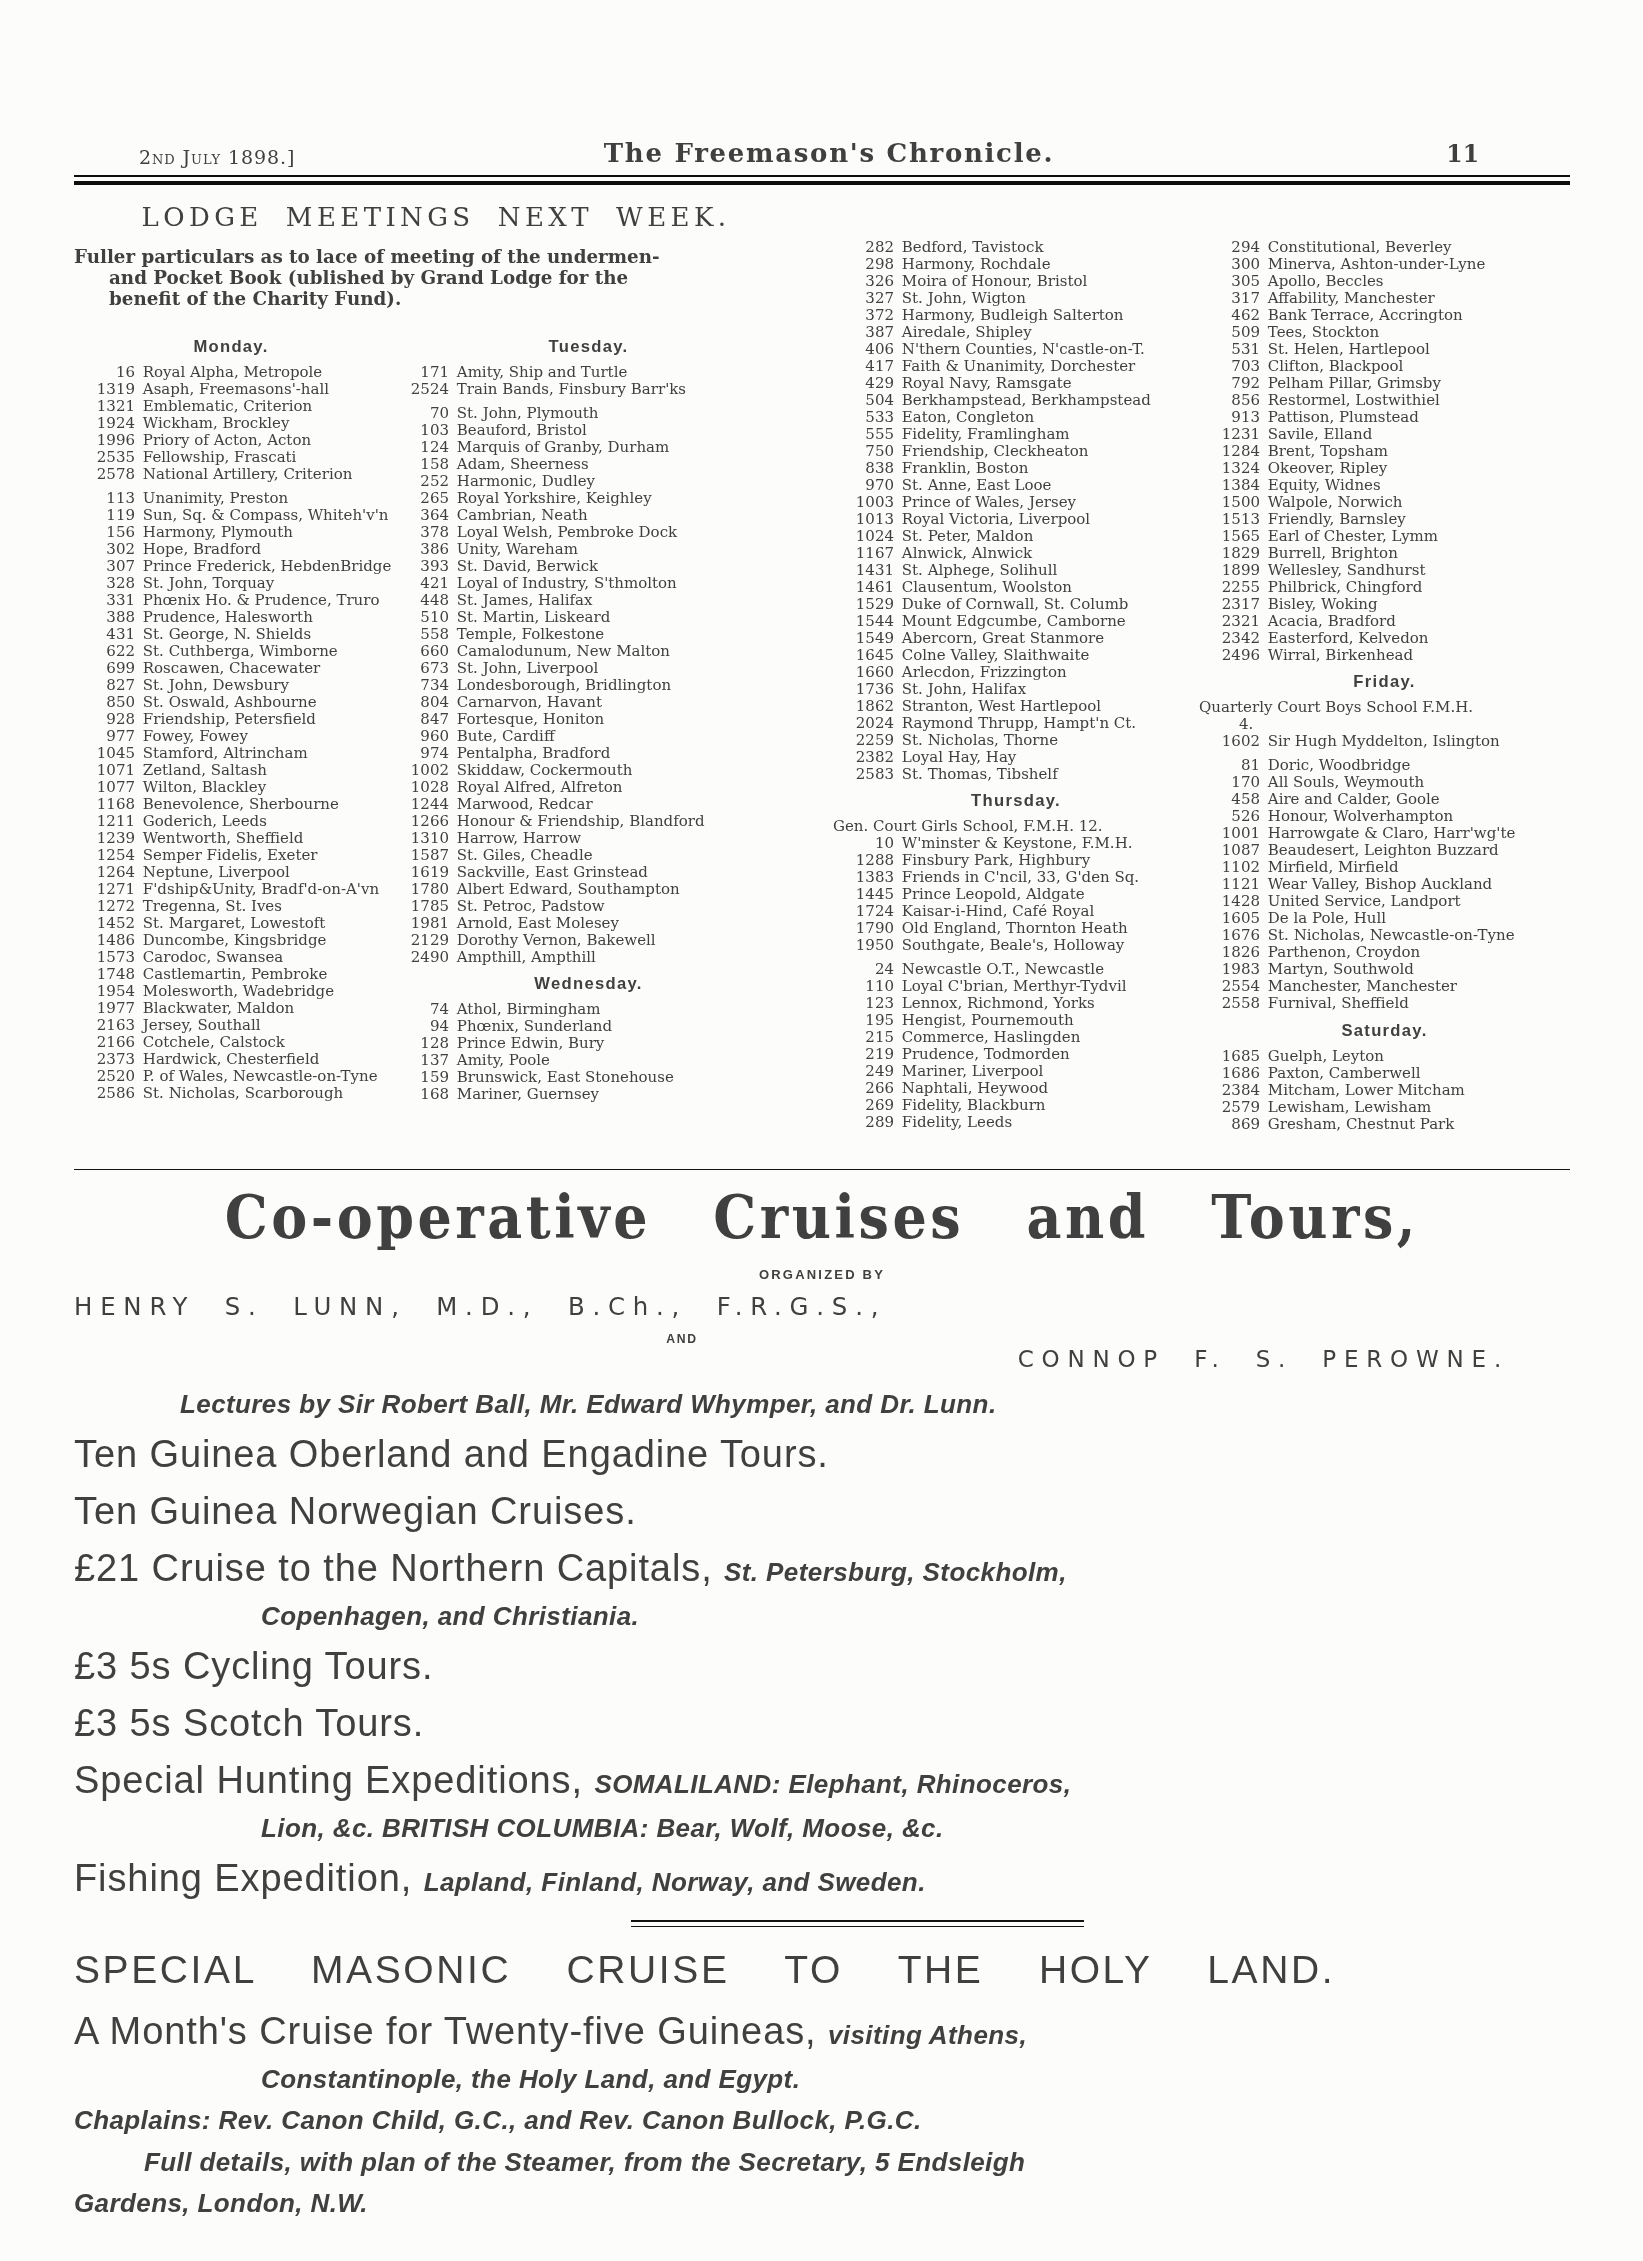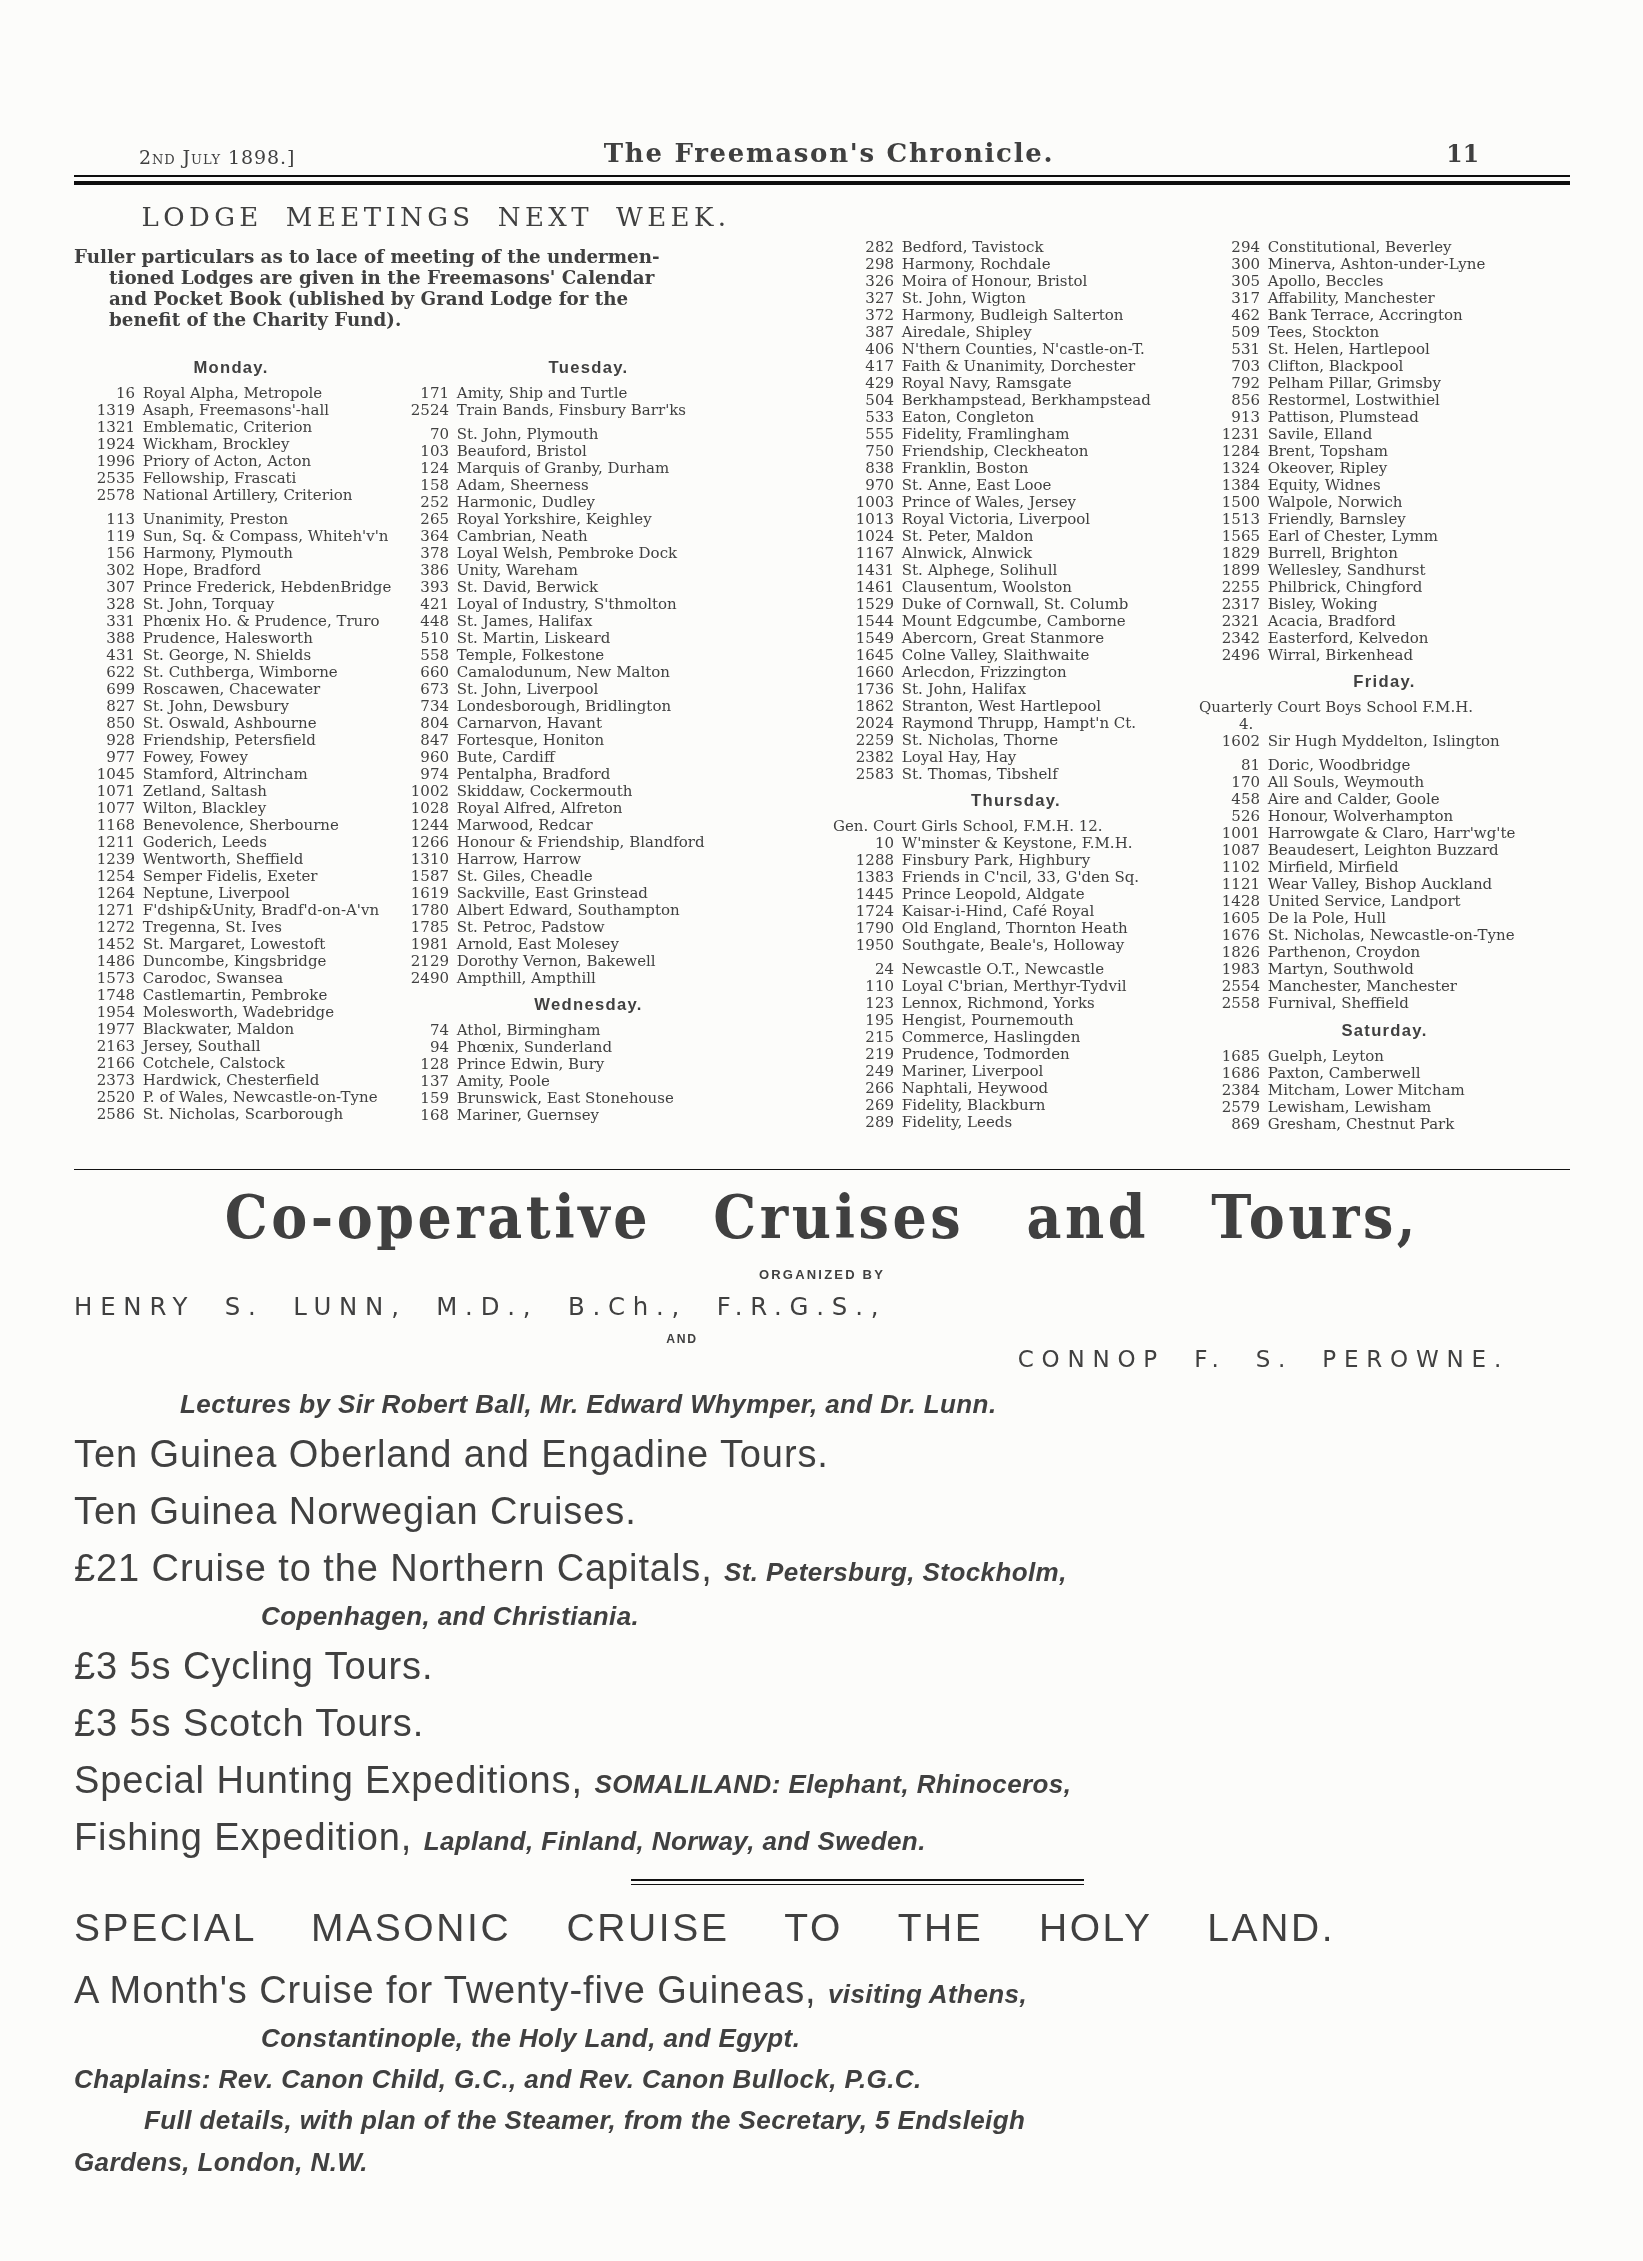--- a/index.html
+++ b/index.html
@@ -71,21 +71,20 @@
     <div class="m-center">The Freemason's Chronicle.</div>
     <div class="m-right">11</div>
   </div>
   <div class="masthead-rule"></div>
 
   <div class="listings">
     <div class="half-left">
       <div class="section-title">LODGE MEETINGS NEXT WEEK.</div>
       <div class="intro">
           <div class="intro-line">Fuller particulars as to lace of meeting of the undermen-</div>
-          <div class="intro-line cont">tioned Lodges are given in the Freemasons' Calendar</div>
           <div class="intro-line cont">and Pocket Book (ublished by Grand Lodge for the</div>
           <div class="intro-line cont">benefit of the Charity Fund).</div>
         </div>
       <div class="cols">
         <div class="col col-1">
             <div class="day-header">Monday.</div>
             <div class="entry-group">
               <div class="entry"><span class="num">16</span><span class="nm">Royal Alpha, Metropole</span></div>
               <div class="entry"><span class="num">1319</span><span class="nm">Asaph, Freemasons'-hall</span></div>
               <div class="entry"><span class="num">1321</span><span class="nm">Emblematic, Criterion</span></div>
@@ -322,20 +321,21 @@
     <div class="name-line-2">CONNOP F. S. PEROWNE.</div>
     <div>
         <div class="ad-line kind-cont-center"><span class="seg-bi">Lectures by Sir Robert Ball, Mr. Edward Whymper, and Dr. Lunn.</span></div>
         <div class="ad-line kind-tour"><span class="seg-big">Ten Guinea Oberland and Engadine Tours.</span></div>
         <div class="ad-line kind-tour"><span class="seg-big">Ten Guinea Norwegian Cruises.</span></div>
         <div class="ad-line kind-tour"><span class="seg-big">£21 Cruise to the Northern Capitals, </span><span class="seg-bi">St. Petersburg, Stockholm,</span></div>
         <div class="ad-line kind-cont2"><span class="seg-bi">Copenhagen, and Christiania.</span></div>
         <div class="ad-line kind-tour"><span class="seg-big">£3 5s Cycling Tours.</span></div>
         <div class="ad-line kind-tour"><span class="seg-big">£3 5s Scotch Tours.</span></div>
         <div class="ad-line kind-tour"><span class="seg-big">Special Hunting Expeditions, </span><span class="seg-bi">SOMALILAND: Elephant, Rhinoceros,</span></div>
+        <div class="ad-line kind-cont2"><span class="seg-bi">Lion, &amp;c. BRITISH COLUMBIA: Bear, Wolf, Moose, &amp;c.</span></div>
         <div class="ad-line kind-tour"><span class="seg-big">Fishing Expedition, </span><span class="seg-bi">Lapland, Finland, Norway, and Sweden.</span></div>
       </div>
     <div class="ad-divider"></div>
     <div class="masonic-head">SPECIAL MASONIC CRUISE TO THE HOLY LAND.</div>
     <div>
         <div class="ad-line kind-tour"><span class="seg-big">A Month's Cruise for Twenty-five Guineas, </span><span class="seg-bi">visiting Athens,</span></div>
         <div class="ad-line kind-cont2"><span class="seg-bi">Constantinople, the Holy Land, and Egypt.</span></div>
         <div class="ad-line kind-plain"><span class="seg-bi">Chaplains: Rev. Canon Child, G.C., and Rev. Canon Bullock, P.G.C.</span></div>
         <div class="ad-line kind-cont1"><span class="seg-bi">Full details, with plan of the Steamer, from the Secretary, 5 Endsleigh</span></div>
         <div class="ad-line kind-plain"><span class="seg-bi">Gardens, London, N.W.</span></div>

